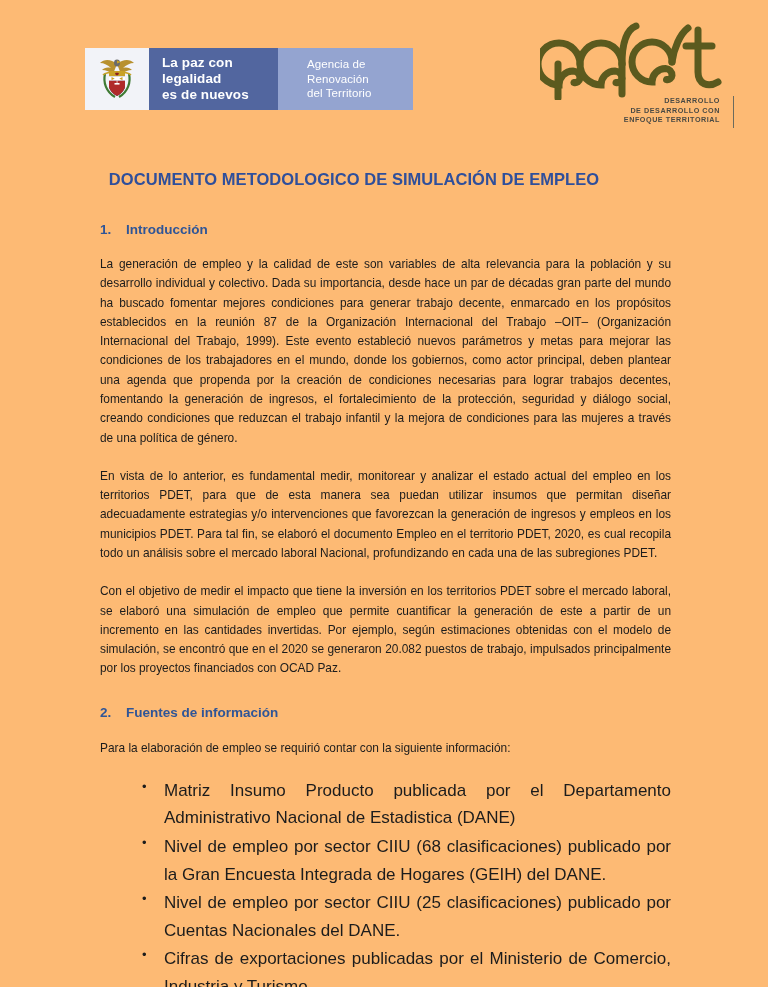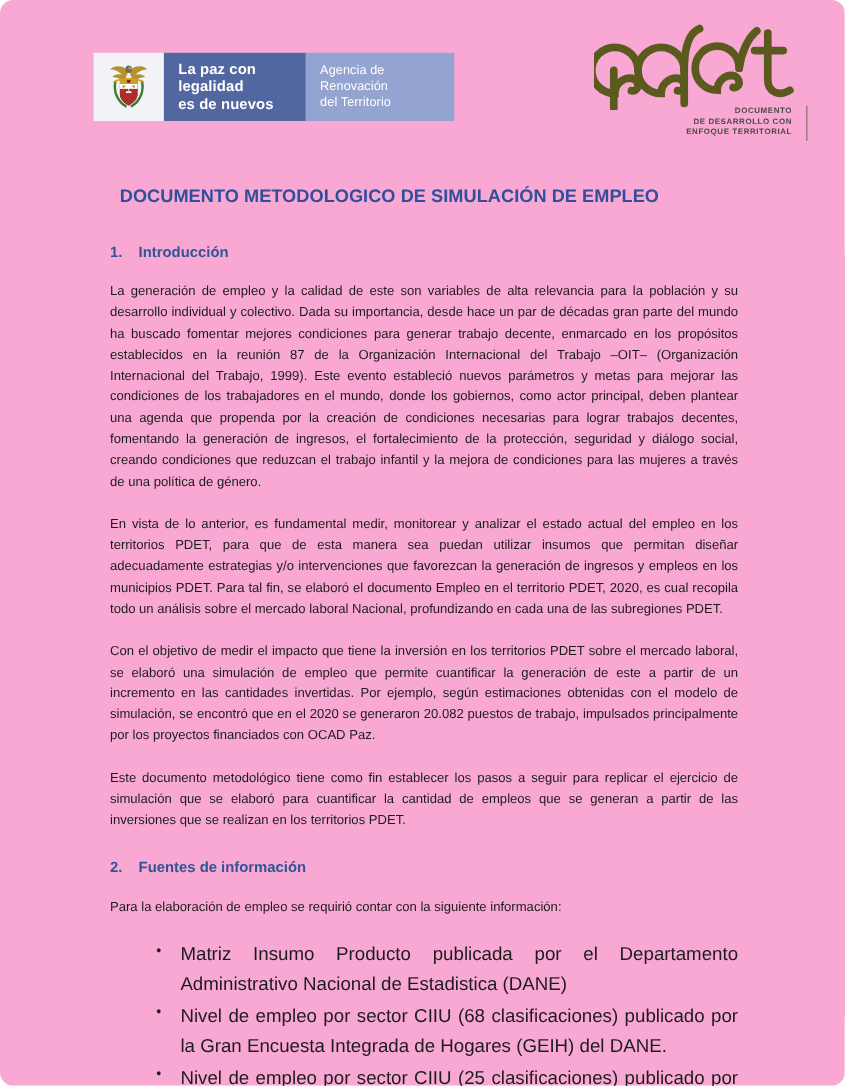--- a/index.html
+++ b/index.html
@@ -14,23 +14,22 @@
     overflow: hidden;
     font-family: "Liberation Sans", sans-serif;
     color: #221f1f;
     position: relative;
   }
 
   .page {
     position: relative;
     width: 768px;
     height: 987px;
-    background: #f9a8d4;
+    background: #fdba74;
     box-sizing: border-box;
-    border-radius: 12px;
   }
 
   
   .header {
     position: absolute;
     top: 0;
     left: 0;
     width: 768px;
     height: 150px;
   }
@@ -63,21 +62,21 @@
     display: flex;
     align-items: center;
     padding-left: 13px;
     box-sizing: border-box;
   }
   .gov-block-light {
     flex: 1 1 auto;
     background: #94a4d0;
     display: flex;
     align-items: center;
-    padding-left: 13px;
+    padding-left: 29px;
     box-sizing: border-box;
   }
   .gov-text-strong {
     color: #ffffff;
     font-size: 13.5px;
     font-weight: bold;
     line-height: 1.18;
     letter-spacing: 0.1px;
   }
   .gov-text-light {
@@ -267,41 +266,40 @@
 
             <path d="M132 42 a20 20 0 1 0 -20 20 a13.5 13.5 0 0 1 13.5 -13.5 a7 7 0 0 1 6.5 7 a4.5 4.5 0 0 1 -5.5 4"></path>
             <path d="M132 42 C134 28, 140 14, 148 8"></path>
 
             <path d="M158 10 L158 52 C158 64, 168 68, 178 62"></path>
             <path d="M146 26 L172 26"></path>
           </g>
         </svg>
       </span>
       <div class="pdet-sub">
-        <div>DOCUMENTO</div>
+        <div>DESARROLLO</div>
         <div>DE DESARROLLO CON</div>
         <div>ENFOQUE TERRITORIAL</div>
       </div>
       <span class="pdet-rule"></span>
     </div>
   </div>
 
   <div class="doc-title">DOCUMENTO METODOLOGICO DE SIMULACIÓN DE EMPLEO</div>
 
   <div class="content">
 
     <div class="section-heading">
       <span class="num">1.</span>
       <span>Introducción</span>
     </div>
 
     <p class="body">La generación de empleo y la calidad de este son variables de alta relevancia para la población y su desarrollo individual y colectivo. Dada su importancia, desde hace un par de décadas gran parte del mundo ha buscado fomentar mejores condiciones para generar trabajo decente, enmarcado en los propósitos establecidos en la reunión 87 de la Organización Internacional del Trabajo –OIT– (Organización Internacional del Trabajo, 1999). Este evento estableció nuevos parámetros y metas para mejorar las condiciones de los trabajadores en el mundo, donde los gobiernos, como actor principal, deben plantear una agenda que propenda por la creación de condiciones necesarias para lograr trabajos decentes, fomentando la generación de ingresos, el fortalecimiento de la protección, seguridad y diálogo social, creando  condiciones que reduzcan el trabajo infantil y la mejora de condiciones para las mujeres a través de una política de género.</p>
     <p class="body">En vista de lo anterior, es fundamental medir, monitorear y analizar el estado actual del empleo en los territorios PDET, para que de esta manera sea puedan utilizar insumos que permitan diseñar adecuadamente estrategias y/o intervenciones que favorezcan la generación de ingresos y empleos en los municipios PDET. Para tal fin, se elaboró el documento Empleo en el territorio PDET, 2020, es cual recopila todo un análisis sobre el mercado laboral Nacional, profundizando en cada una de las subregiones PDET.</p>
     <p class="body">Con el objetivo de medir el impacto que tiene la inversión en los territorios PDET sobre el mercado laboral, se elaboró una simulación de empleo que permite cuantificar la generación de este a partir de un incremento en las cantidades invertidas. Por ejemplo, según estimaciones obtenidas con el modelo de simulación, se encontró que en el 2020 se generaron 20.082 puestos de trabajo, impulsados principalmente por los proyectos financiados con OCAD Paz.</p>
-    <p class="body">Este documento metodológico tiene como fin establecer los pasos a seguir para replicar el ejercicio de simulación que se elaboró para cuantificar la cantidad de empleos que se generan a partir de las inversiones que se realizan en los territorios PDET.</p>
 
     <div class="section-heading second">
       <span class="num">2.</span>
       <span>Fuentes de información</span>
     </div>
 
     <p class="body intro-line">Para la elaboración de empleo se requirió contar con la siguiente información:</p>
 
     <ul class="bullets">
       <li>Matriz Insumo Producto publicada por el Departamento Administrativo Nacional de Estadistica (DANE)</li>

